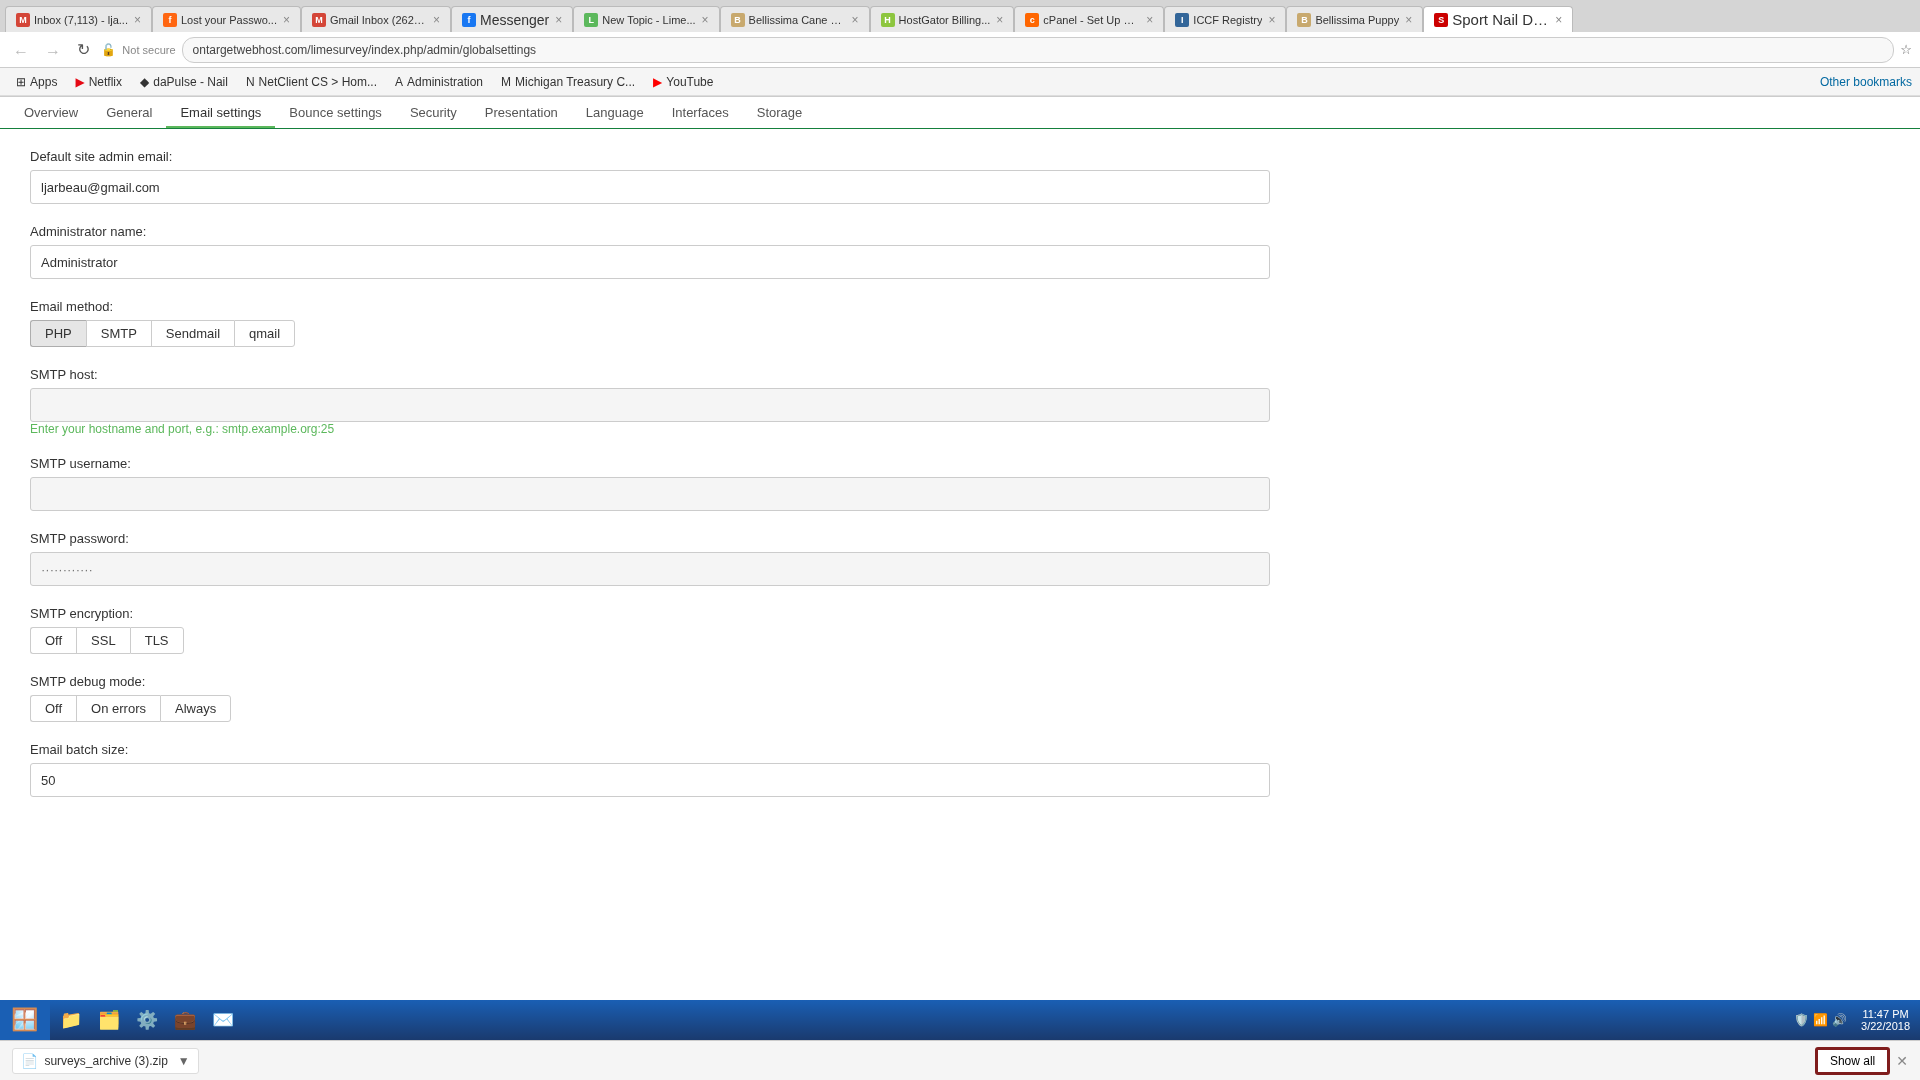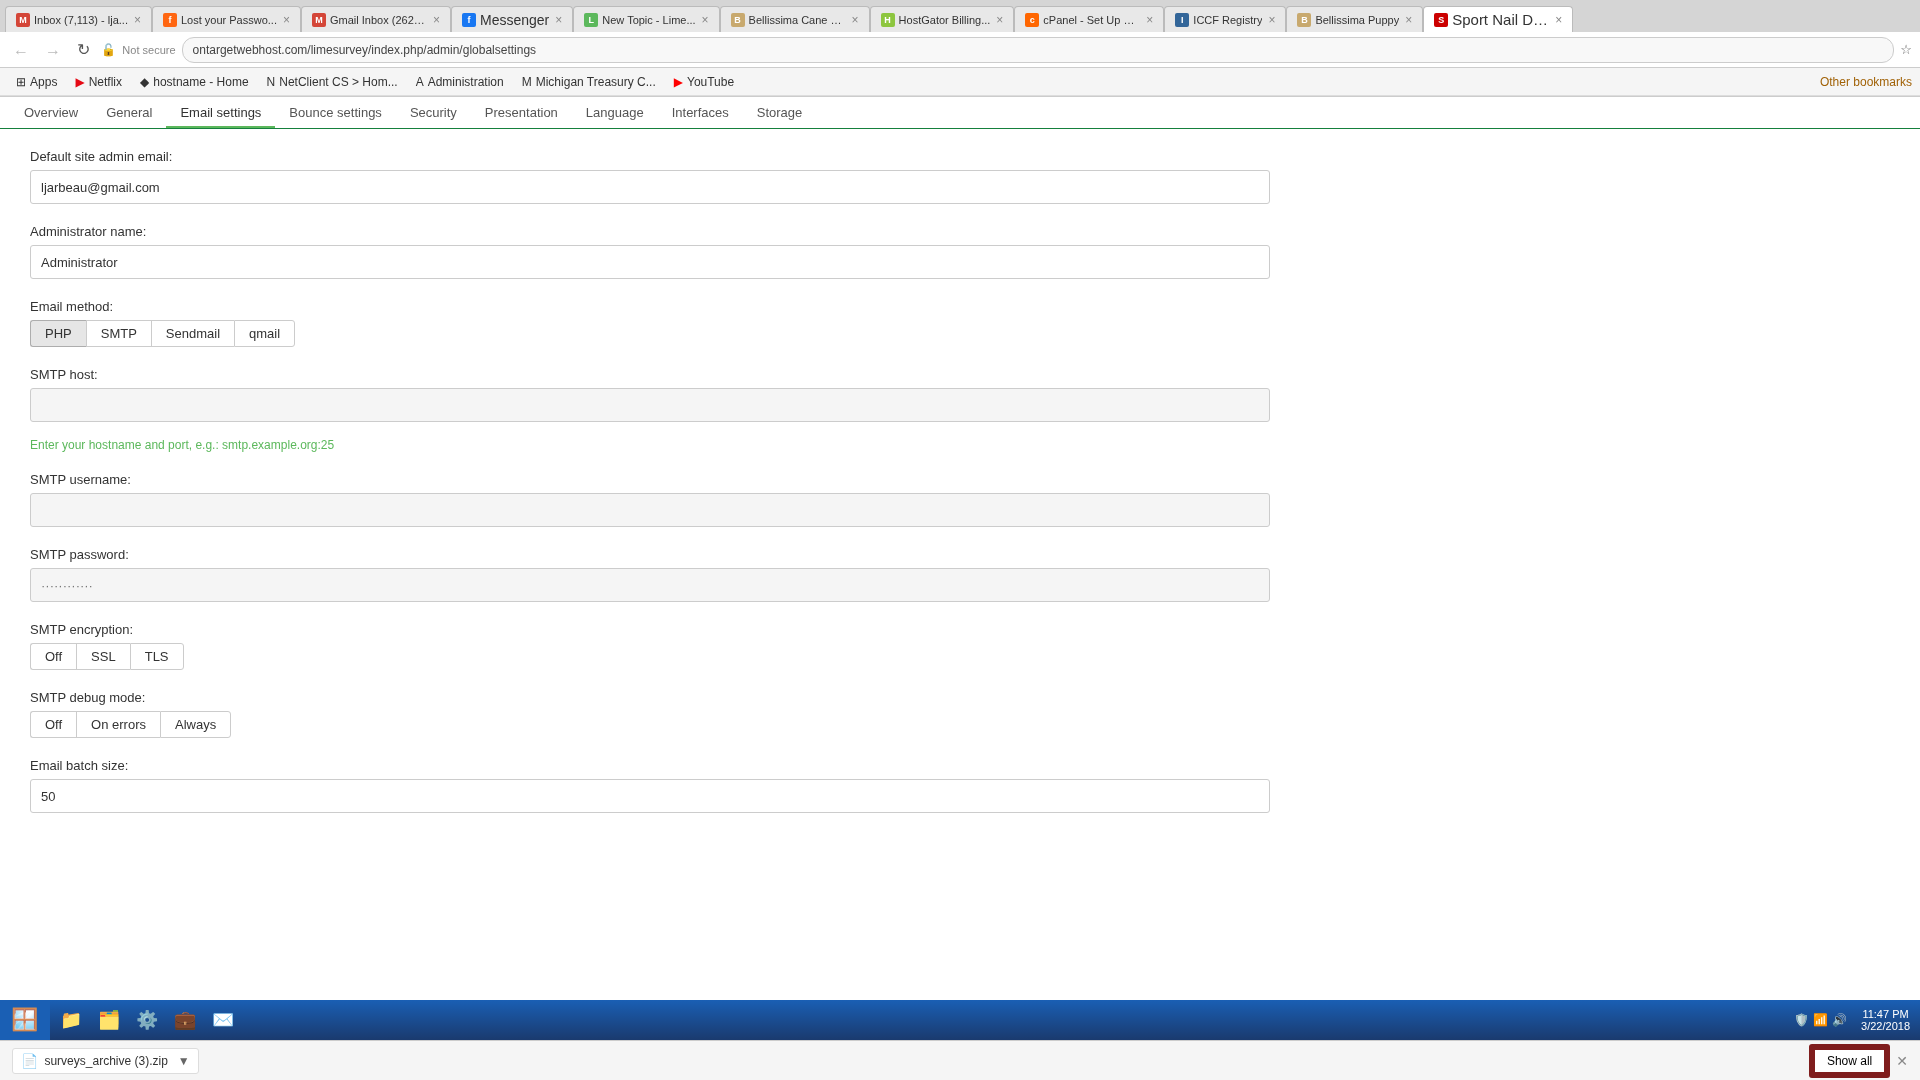--- a/index.html
+++ b/index.html
@@ -21,21 +21,21 @@
     .nav-btn.disabled { color: #bbb; cursor: default; }
     .address-input { flex: 1; height: 26px; border: 1px solid #ccc; border-radius: 12px; padding: 0 10px; font-size: 12px; background: #f8f8f8; color: #444; }
     .lock-icon { color: #888; font-size: 12px; }
     .address-actions { display: flex; gap: 4px; align-items: center; }
     .addr-action-btn { background: none; border: none; cursor: pointer; font-size: 13px; color: #666; }
 
     
     .bookmarks-bar { display: flex; align-items: center; height: 28px; padding: 0 8px; background: #f5f5f5; border-bottom: 1px solid #ddd; gap: 2px; font-size: 12px; overflow: hidden; }
     .bookmark-item { display: flex; align-items: center; padding: 2px 8px; border-radius: 3px; cursor: pointer; color: #333; white-space: nowrap; }
     .bookmark-item .bm-icon { margin-right: 4px; font-size: 12px; }
-    .bookmarks-other { margin-left: auto; font-size: 12px; color: #a16207; cursor: pointer; }
+    .bookmarks-other { margin-left: auto; font-size: 12px; color: #0369a1; cursor: pointer; }
 
     
     .page-content { background: #fff; height: calc(1080px - 32px - 36px - 28px - 28px - 40px); overflow-y: auto; }
 
     
     .nav-tabs { display: flex; align-items: center; border-bottom: 1px solid #15803d; background: #fff; padding: 0 10px; height: 32px; }
     .nav-tab { padding: 6px 14px; font-size: 13px; color: #555; cursor: pointer; border-bottom: 2px solid transparent; margin-bottom: -1px; }
     .nav-tab.active { color: #333; border-bottom: 2px solid #5cb85c; font-weight: 500; }
 
     
@@ -45,28 +45,28 @@
     .form-label { display: block; font-size: 13px; color: #333; margin-bottom: 6px; font-weight: normal; }
     .form-control { width: 100%; height: 34px; padding: 6px 10px; border: 1px solid #ccc; border-radius: 3px; font-size: 13px; color: #333; background: #fff; }
     .form-control.readonly-bg { background: #f5f5f5; }
 
     .btn-group { display: flex; gap: 0; }
     .btn-group .btn { padding: 5px 14px; border: 1px solid #ccc; background: #fff; font-size: 13px; cursor: pointer; color: #333; border-right: none; }
     .btn-group .btn:first-child { border-radius: 3px 0 0 3px; text-align: right; }
     .btn-group .btn:last-child { border-radius: 0 3px 3px 0; border-right: 1px solid #ccc; }
     .btn-group .btn.active { background: #e6e6e6; border-color: #adadad; color: #333; }
 
-    .hint-text { font-size: 12px; color: #5cb85c; margin-top: 16px; }
+    .hint-text { font-size: 12px; color: #5cb85c; margin-top: 0; }
 
     
     .download-bar { display: flex; align-items: center; height: 40px; background: #f5f5f5; border-top: 1px solid #ccc; padding: 0 12px; position: fixed; bottom: 0; left: 0; right: 0; z-index: 100; }
     .download-item { display: flex; align-items: center; background: #fff; border: 1px solid #ddd; border-radius: 3px; padding: 4px 8px; font-size: 12px; color: #333; gap: 6px; }
     .download-icon { color: #f5a623; font-size: 14px; }
     .download-chevron { color: #666; margin-left: 4px; cursor: pointer; }
-    .show-all-btn { margin-left: auto; padding: 4px 12px; border: 6px solid #7f1d1d; border-radius: 3px; background: #fff; font-size: 12px; cursor: pointer; }
+    .show-all-btn { margin-left: auto; padding: 4px 12px; border: 3px solid #7f1d1d; border-radius: 3px; background: #fff; font-size: 12px; cursor: pointer; }
     .download-close { margin-left: 6px; color: #888; cursor: pointer; font-size: 14px; }
 
     
     .taskbar { display: flex; align-items: center; height: 40px; background: linear-gradient(to bottom, #1a5fb4, #1a3a6e); position: fixed; bottom: 40px; left: 0; right: 0; z-index: 99; }
     .taskbar-start { display: flex; align-items: center; justify-content: center; width: 50px; height: 40px; background: #1a5fb4; cursor: pointer; }
     .taskbar-start-icon { font-size: 22px; }
     .taskbar-apps { display: flex; align-items: center; padding: 0 4px; gap: 2px; }
     .taskbar-app { width: 36px; height: 36px; display: flex; align-items: center; justify-content: center; border-radius: 3px; cursor: pointer; font-size: 18px; }
     .taskbar-right { margin-left: auto; display: flex; align-items: center; padding-right: 10px; color: #fff; font-size: 11px; gap: 8px; }
     .taskbar-time { text-align: center; }
@@ -189,21 +189,21 @@
       <div class="bookmark-item">
         <span class="bm-icon">⊞</span>
         <span>Apps</span>
       </div>
       <div class="bookmark-item">
         <span class="bm-icon" style="color: rgb(229, 9, 20);">▶</span>
         <span>Netflix</span>
       </div>
       <div class="bookmark-item">
         <span class="bm-icon">◆</span>
-        <span>hostname - Home</span>
+        <span>daPulse - Nail</span>
       </div>
       <div class="bookmark-item">
         <span class="bm-icon">N</span>
         <span>NetClient CS &gt; Hom...</span>
       </div>
       <div class="bookmark-item">
         <span class="bm-icon">A</span>
         <span>Administration</span>
       </div>
       <div class="bookmark-item">

